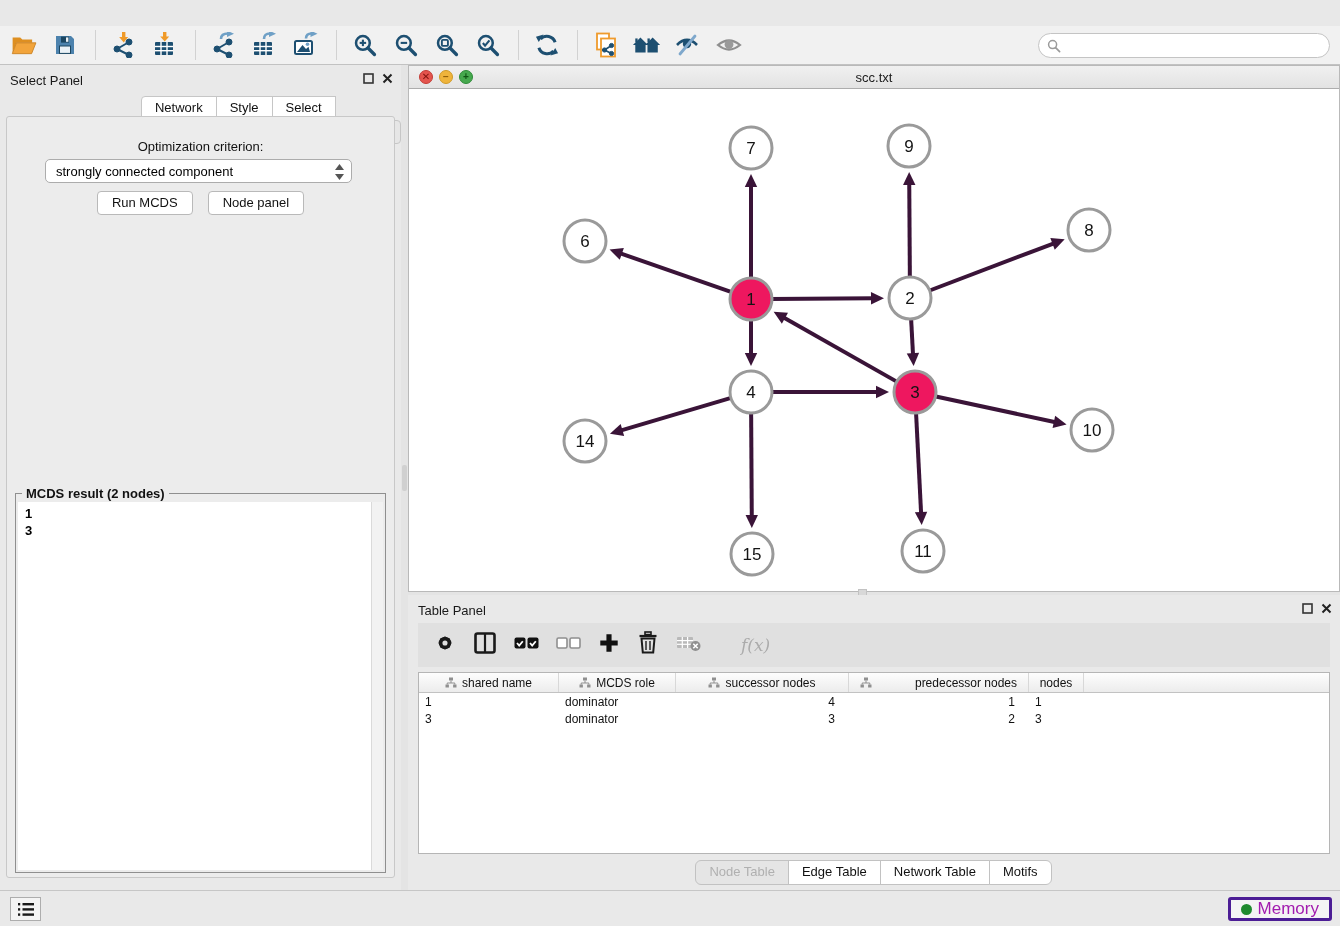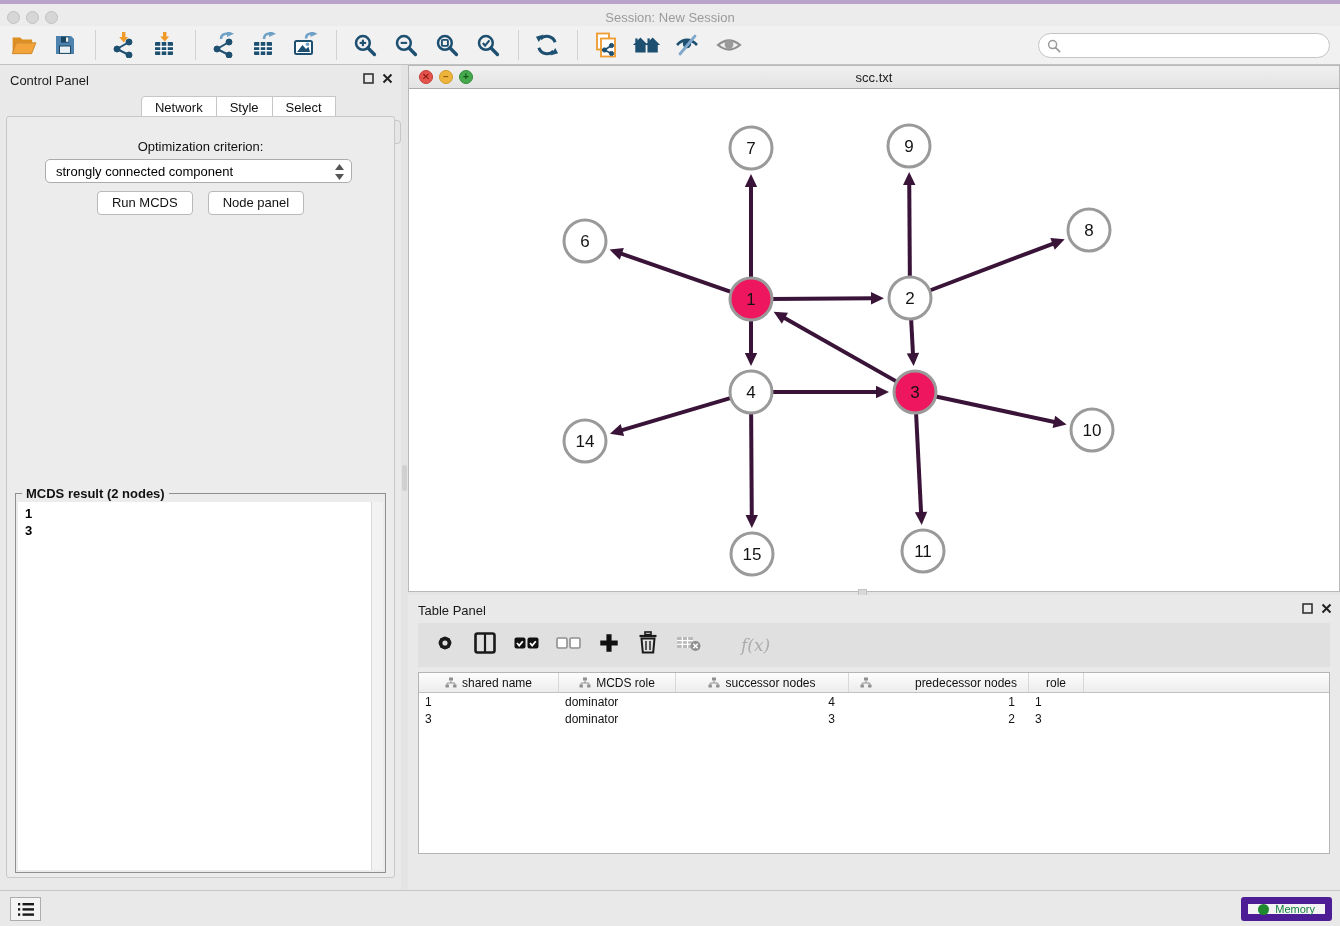--- a/index.html
+++ b/index.html
@@ -68,34 +68,28 @@
   .tp-tabs { position:absolute; bottom:5px; left:0; right:0; display:flex; justify-content:center; }
   .tp-tab { font-size:13px; padding:3px 13px 5px; background:#FFFFFF; border:1px solid #C2C2C2; margin-left:-1px; color:#111; }
   .tp-tab:first-child { border-radius:6px 0 0 6px; }
   .tp-tab:last-child { border-radius:0 6px 6px 0; }
   .tp-tab.selected { background:#E5E5E5; color:#B0B0B0; }
   .fx { font-family:"DejaVu Serif",serif; font-style:italic; font-size:17px; color:#ABABAB;margin-left:22px; }
 
   
   .statusbar { position:absolute; left:0; top:890px; right:0; height:36px; background:#E9E9E9; border-top:1px solid #C6C6C6; }
   .status-left-btn { position:absolute; left:10px; top:6px; width:31px; height:24px; background:#F4F4F4; border:1px solid #ADADAD; display:flex; align-items:center; justify-content:center; }
-  .memory-btn { position:absolute; right:8px; top:6px; height:24px; background:#F4F4F4; border:7px solid #4c1d95; border-radius:3px; display:flex; align-items:center; gap:6px; padding:0 10px; font-size:11px; color:#15803d; }
+  .memory-btn { position:absolute; right:8px; top:6px; height:24px; background:#F4F4F4; border:3px solid #4c1d95; border-radius:3px; display:flex; align-items:center; gap:6px; padding:0 10px; font-size:17px; color:#a21caf; }
   .memory-dot { width:11px; height:11px; border-radius:50%; background:#1F8A2E; }
 </style>
 </head>
 <body>
 
 <div class="app">
 
-  <div class="titlebar">
-    <span class="tl-dot" style="left:7px"></span>
-    <span class="tl-dot" style="left:26px"></span>
-    <span class="tl-dot" style="left:45px"></span>
-    <div class="win-title">Session: New Session</div>
-  </div>
 
   <div class="toolbar">
     <span class="tb-btn">
       <svg width="26" height="24" viewBox="0 0 24 22">
         <path d="M1.5 18 V4 h7 l2 2 h9 v3 H5 z" fill="#DE8F21"></path>
         <polygon points="5,9 23,9 19,19 1.2,19" fill="#F2A43B" stroke="#C87F1F" stroke-width="0.8"></polygon>
       </svg>
     </span>
     <span class="tb-btn">
       <svg width="24" height="24" viewBox="0 0 24 24">
@@ -253,21 +247,21 @@
       <svg width="14" height="14" viewBox="0 0 14 14">
         <circle cx="5.6" cy="5.6" r="4" fill="none" stroke="#9A9A9A" stroke-width="1.5"></circle>
         <line x1="8.6" y1="8.6" x2="12.6" y2="12.6" stroke="#9A9A9A" stroke-width="1.7" stroke-linecap="round"></line>
       </svg>
       <input type="text" value="" style="">
     </div>
   </div>
 
   <div class="control-panel">
     <div class="panel-head">
-      <span class="panel-title">Control Panel</span>
+      <span class="panel-title">Select Panel</span>
       <span class="panel-head-btns">
         <svg width="11" height="11" viewBox="0 0 11 11">
           <rect x="1" y="1" width="9" height="9" fill="none" stroke="#333" stroke-width="1.6"></rect>
         </svg>
         <svg width="11" height="11" viewBox="0 0 11 11">
           <path d="M1.5 1.5 L9.5 9.5 M9.5 1.5 L1.5 9.5" stroke="#222" stroke-width="2"></path>
         </svg>
       </span>
     </div>
     <div class="cp-tabs">
@@ -484,41 +478,47 @@
               <g fill="#8F8F8F">
                 <rect x="4" y="0.5" width="4" height="3"></rect>
                 <rect x="0.5" y="7.5" width="3.4" height="3"></rect>
                 <rect x="8.1" y="7.5" width="3.4" height="3"></rect>
               </g>
               <path d="M6 3.5 V6 M2.2 7.5 V6 H9.8 V7.5" fill="none" stroke="#8F8F8F" stroke-width="1"></path>
             </svg>
             <span>predecessor nodes</span>
           </div>
           <div class="t-hcell" style="width: 55px;">
-            <span>role</span>
+            <span>nodes</span>
           </div>
         </div>
       <div>
           <div class="t-row">
             <div class="t-cell" style="width: 140px;">1</div>
             <div class="t-cell" style="width: 117px;">dominator</div>
             <div class="t-cell right" style="width: 173px;">4</div>
             <div class="t-cell right" style="width: 180px;">1</div>
             <div class="t-cell" style="width: 55px;">1</div>
           </div>
           <div class="t-row">
             <div class="t-cell" style="width: 140px;">3</div>
             <div class="t-cell" style="width: 117px;">dominator</div>
             <div class="t-cell right" style="width: 173px;">3</div>
             <div class="t-cell right" style="width: 180px;">2</div>
             <div class="t-cell" style="width: 55px;">3</div>
           </div>
         </div>
     </div>
 
+    <div class="tp-tabs">
+        <span class="tp-tab selected">Node Table</span>
+        <span class="tp-tab">Edge Table</span>
+        <span class="tp-tab">Network Table</span>
+        <span class="tp-tab">Motifs</span>
+      </div>
   </div>
 
   <div class="statusbar">
     <span class="status-left-btn">
       <svg width="18" height="15" viewBox="0 0 18 15">
         <g fill="#1A1A1A">
           <rect x="1" y="1" width="2.2" height="2.4"></rect>
             <rect x="5.5" y="1" width="11.5" height="2.4"></rect>
           <rect x="1" y="6.2" width="2.2" height="2.4"></rect>
             <rect x="5.5" y="6.2" width="11.5" height="2.4"></rect>

